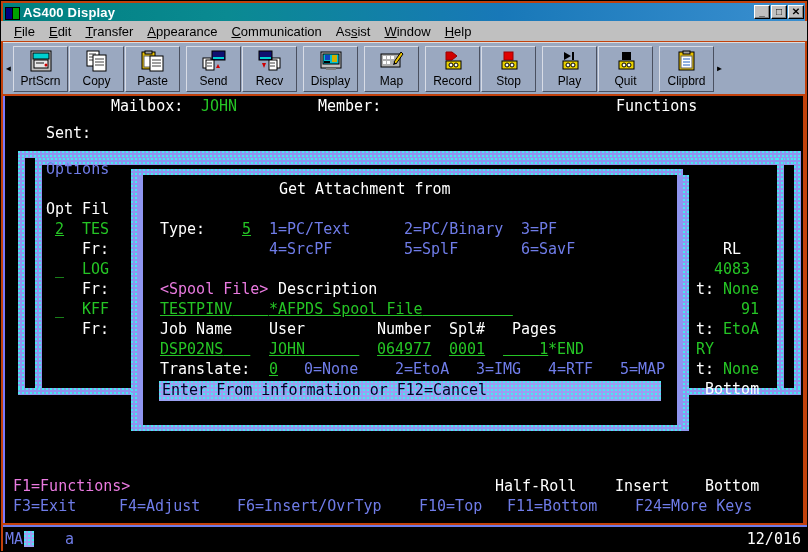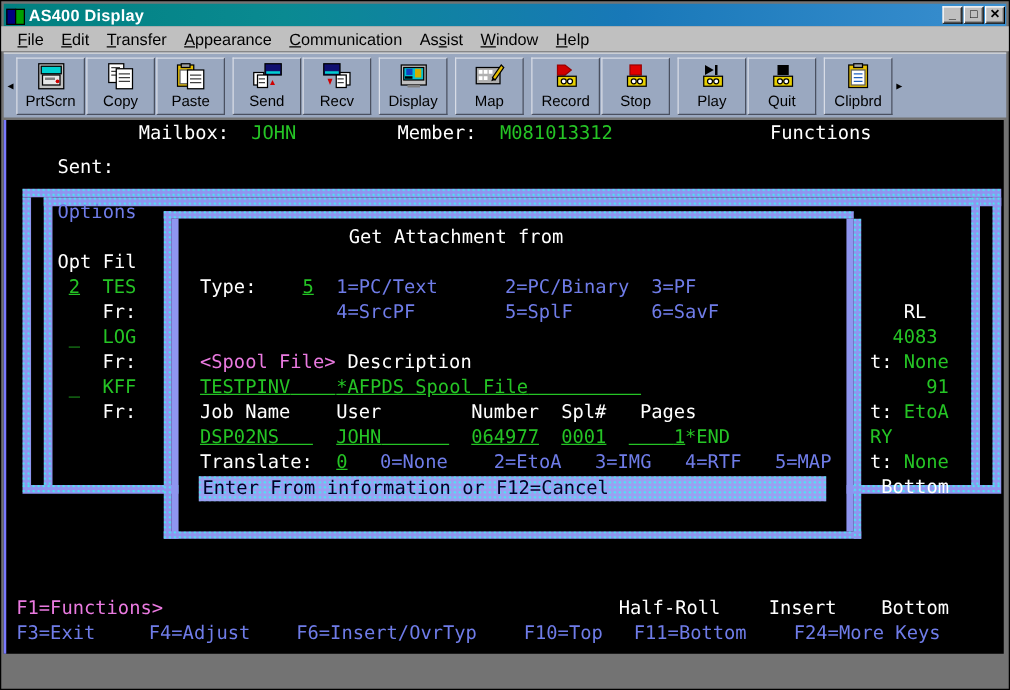--- a/index.html
+++ b/index.html
@@ -7,21 +7,21 @@
     background: #000;
   }
   body {
     width: 808px; height: 552px;
     overflow: hidden;
     font-family: "DejaVu Sans Mono", monospace;
   }
   .app {
     width: 808px; height: 552px;
     position: relative;
-    background: #737373;
+    background: #c2410c;
     box-sizing: border-box;
     border: 1px solid #000;
   }
 
   
   .titlebar {
     height: 18px;
     margin: 2px 2px 0 2px;
     background: linear-gradient(to right, #00807f 0%, #0a8a92 28%, #1878b8 62%, #3a8fd0 100%);
     display: flex;
@@ -431,21 +431,20 @@
 
     <span class="tb-grip">▶</span>
   </div>
 
   <div class="screen">
 
     <div class="scr-line" style="left:8px; top:0px;">EDTKML</div>
     <div class="scr-line w" style="left:106px; top:0px;">Mailbox:</div>
     <div class="scr-line g" style="left:196px; top:0px;">JOHN</div>
     <div class="scr-line w" style="left:313px; top:0px;">Member:</div>
-    <div class="scr-line g" style="left:395px; top:0px;">M081013312</div>
     <div class="scr-line w" style="left:611px; top:0px;">Functions</div>
     <div class="scr-line w" style="left:41px; top:27px;">Sent:</div>
 
     <div class="pw" style="left:13px; top:55px; width:783px; height:7px;"></div>
     <div class="pw" style="left:13px; top:62px; width:7px; height:230px;"></div>
     <div class="blk" style="left:20px; top:62px; width:10px; height:230px;"></div>
     <div class="pw" style="left:30px; top:62px; width:7px; height:230px;"></div>
     <div class="pw" style="left:30px; top:62px; width:766px; height:7px;"></div>
     <div class="pw" style="left:789px; top:62px; width:7px; height:230px;"></div>
     <div class="pw" style="left:772px; top:62px; width:7px; height:230px;"></div>
@@ -532,14 +531,22 @@
     <div class="scr-line w" style="left:700px; top:380px;">Bottom</div>
 
     <div class="scr-line b" style="left:8px; top:400px;">F3=Exit</div>
     <div class="scr-line b" style="left:114px; top:400px;">F4=Adjust</div>
     <div class="scr-line b" style="left:232px; top:400px;">F6=Insert/OvrTyp</div>
     <div class="scr-line b" style="left:414px; top:400px;">F10=Top</div>
     <div class="scr-line b" style="left:502px; top:400px;">F11=Bottom</div>
     <div class="scr-line b" style="left:630px; top:400px;">F24=More Keys</div>
   </div>
 
+  <div class="statusbar">
+    <span class="st-left">
+      <span class="st-ma">MA</span>
+      <span class="st-block"></span>
+    </span>
+    <span class="st-a">a</span>
+    <span class="st-right">12/016</span>
+  </div>
 
 </div>
 
 </body></html>

